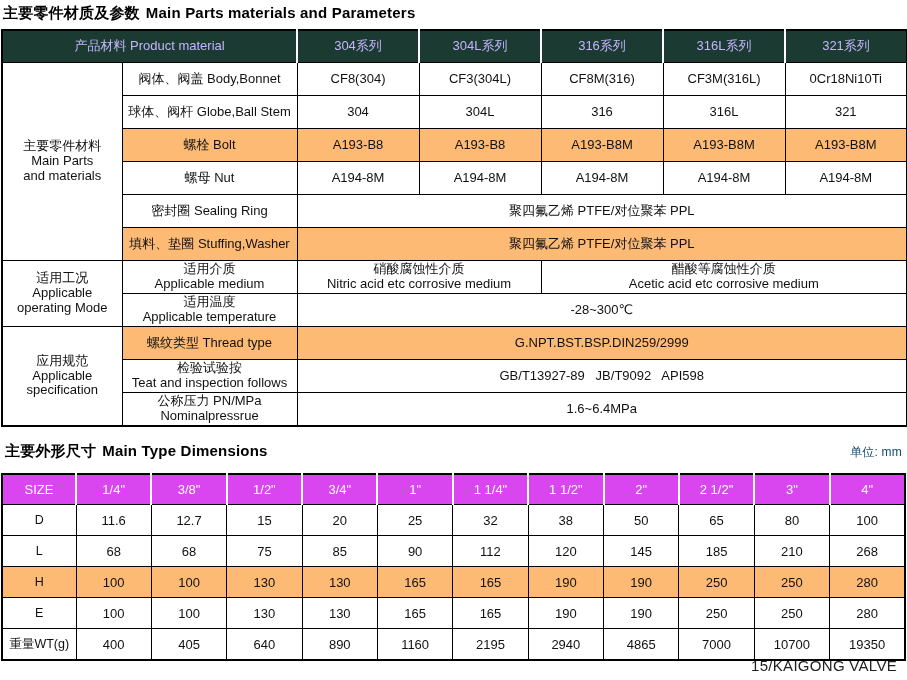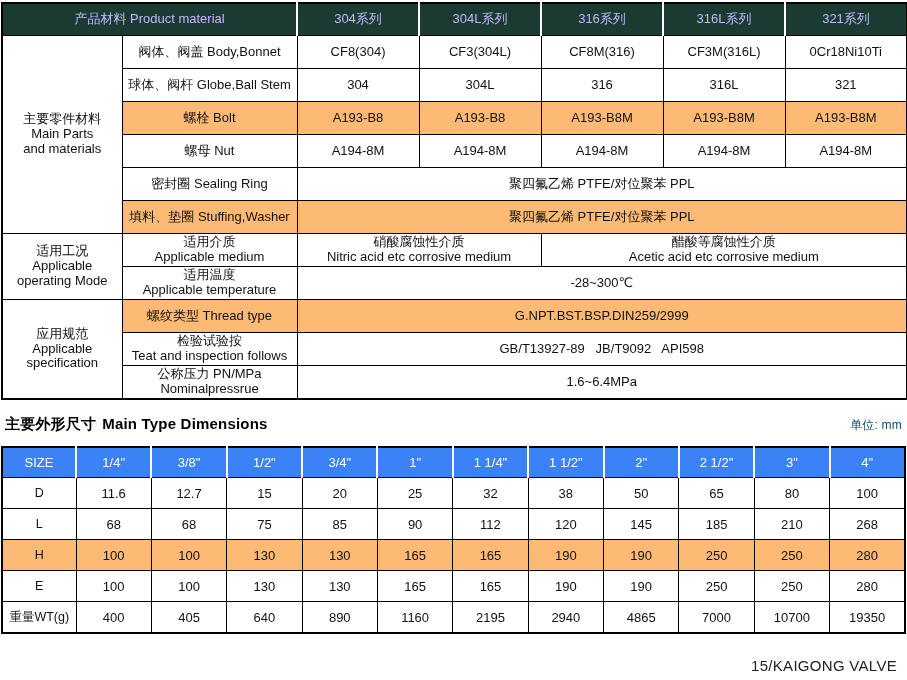--- a/index.html
+++ b/index.html
@@ -17,31 +17,34 @@
   .t1 th:first-child{border-left:2px solid #000;}
   .shade td:not(.sec){background:#fdba74;}
   .sec{background:#fff;}
   .ln{display:block;}
   .two{font-size:12.5px;line-height:1.12;}
   .pre{white-space:pre;}
   .t2ttl{display:flex;justify-content:space-between;align-items:flex-end;margin:13px 2px 6px 2px;}
   .unit{font-size:12px;font-weight:normal;color:#0c4a6e;padding-right:2px;}
   .t2{border:2px solid #000;}
   .t2 th,.t2 td{border:1px solid #000;text-align:center;vertical-align:middle;font-size:13px;padding:0 1px;overflow:hidden;}
-  .t2 th{background:#3b82f6;color:#fff;font-weight:normal;height:29px;border-left:2px solid #fff;}
+  .t2 th{background:#d946ef;color:#fff;font-weight:normal;height:29px;border-left:2px solid #fff;}
   .t2 th:first-child{border-left:2px solid #000;}
   .t2 td{height:30px;}
   .t2 td.rl{font-size:12.5px;}
   .footer{position:absolute;right:10px;bottom:6px;font-size:15px;color:#222;letter-spacing:.3px;}
 </style>
 </head>
 <body>
 
 <div class="page">
 
+  <div class="ttl">
+    <span>主要零件材质及参数</span><span class="en">Main Parts materials and Parameters</span>
+  </div>
 
   <table class="t1">
     <colgroup>
       <col style="width:120px">
         <col style="width:175px">
       <col style="width:122px">
         <col style="width:122px">
         <col style="width:122px">
         <col style="width:122px">
         <col style="width:122px">

